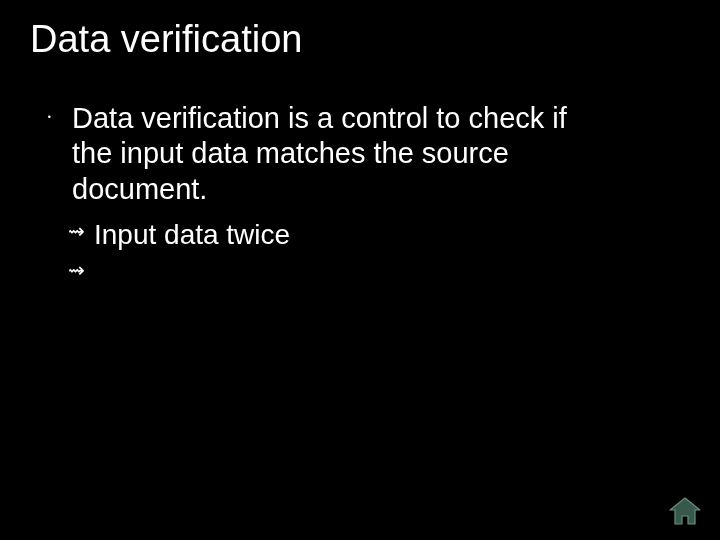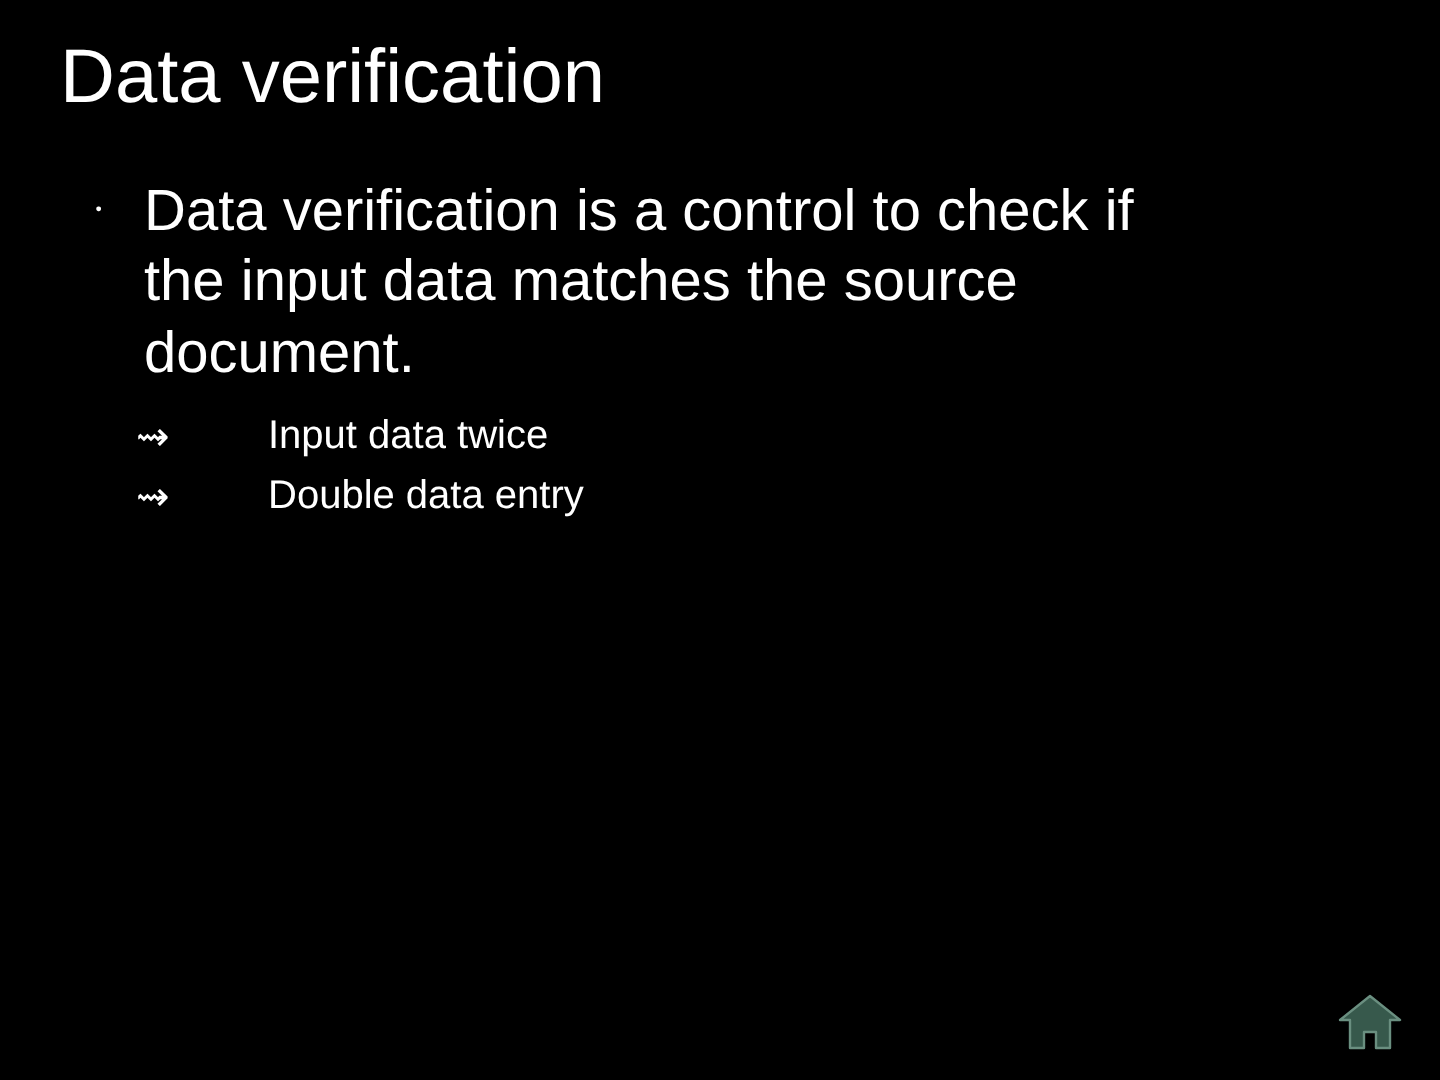--- a/index.html
+++ b/index.html
@@ -13,21 +13,21 @@
   .slide {
     width: 720px;
     height: 540px;
     position: relative;
     padding: 18px 30px 30px 30px;
   }
   .title {
     font-size: 38px;
     font-weight: 400;
     color: #ffffff;
-    margin-bottom: 28px;
+    margin-bottom: 40px;
     letter-spacing: 0px;
   }
   .body-area {
     padding-left: 16px;
   }
   .level1 {
     display: flex;
     align-items: flex-start;
     margin-bottom: 10px;
   }
@@ -58,24 +58,23 @@
   .level2 .bullet {
     width: 26px;
     flex: 0 0 26px;
     font-size: 20px;
     line-height: 28px;
     color: #ffffff;
     font-family: "Segoe Script", "Comic Sans MS", cursive;
     font-weight: 400;
   }
   .level2 .text {
-    font-size: 20px;
+    font-size: 28px;
     line-height: 1.3;
     color: #ffffff;
-    margin-left: 40px;
   }
   .home-button {
     position: absolute;
     right: 18px;
     bottom: 14px;
     width: 34px;
     height: 30px;
   }
   .home-button svg { display: block; }
 </style>
@@ -95,21 +94,20 @@
 
     <div class="level2-group">
 
       <div class="level2">
         <div class="bullet">⇝</div>
         <div class="text">Input data twice</div>
       </div>
 
       <div class="level2">
         <div class="bullet">⇝</div>
-        <div class="text">Double data entry</div>
       </div>
 
     </div>
 
   </div>
 
   <div class="home-button" title="Home">
     <svg viewBox="0 0 34 30" width="34" height="30">
       <polygon points="17,2 32,14 27,14 27,28 20,28 20,20 14,20 14,28 7,28 7,14 2,14" fill="#37594c" stroke="#6a8f80" stroke-width="1.2" stroke-linejoin="round"></polygon>
     </svg>

